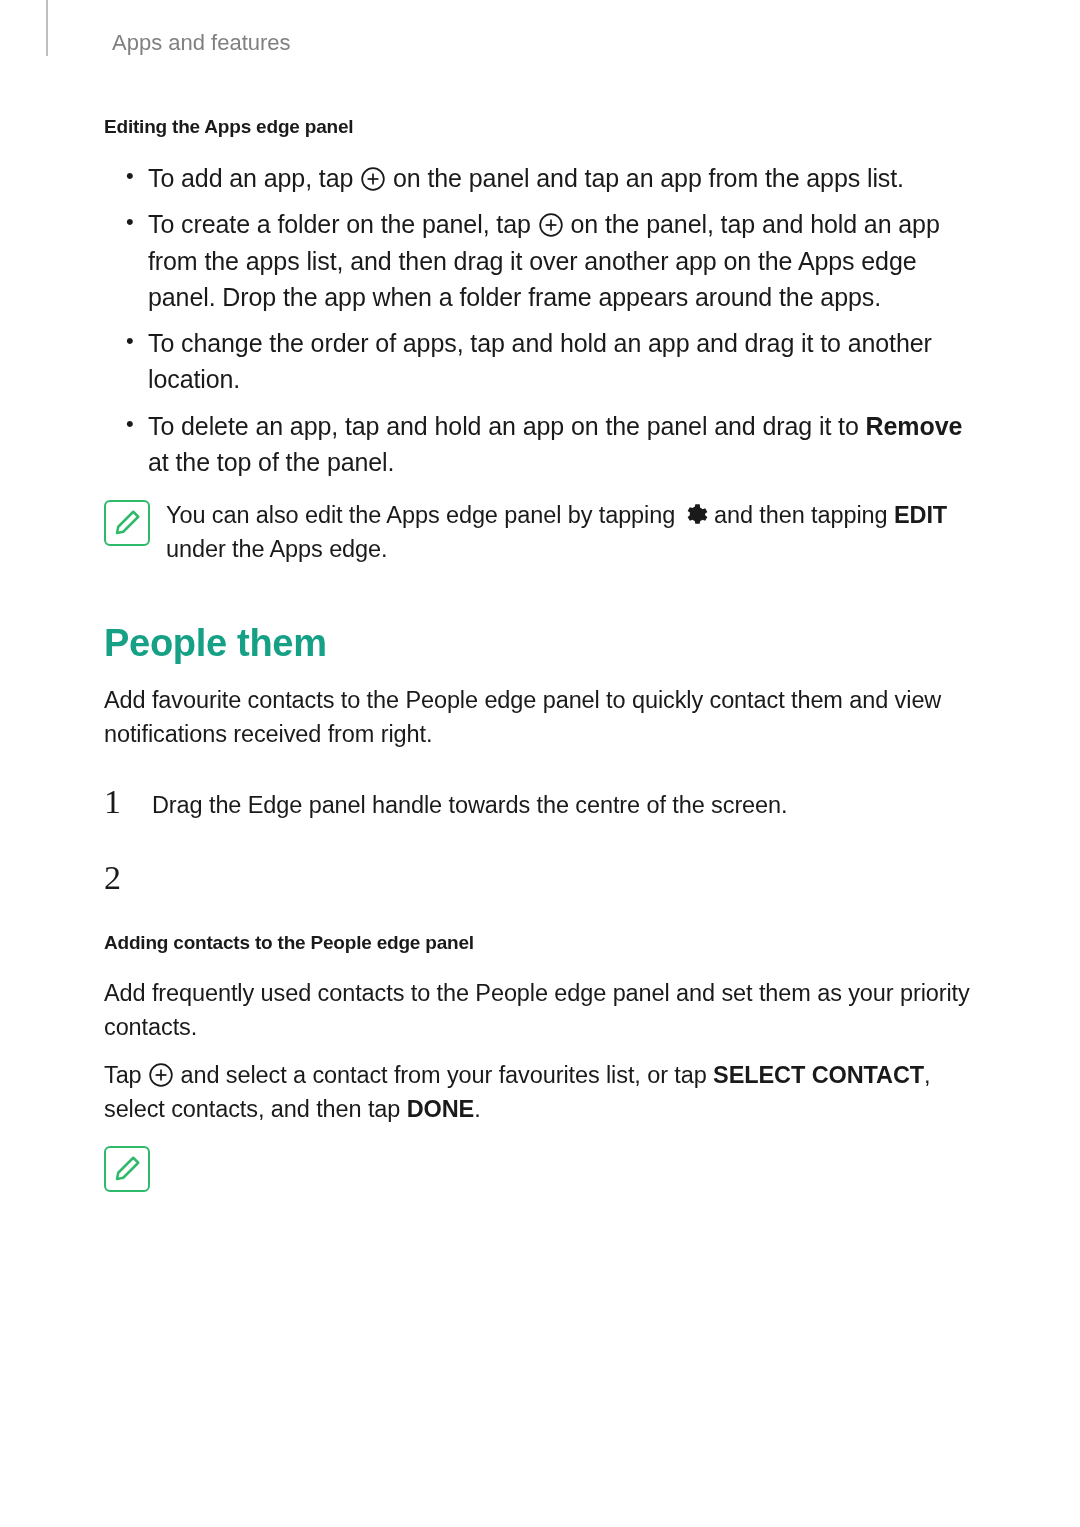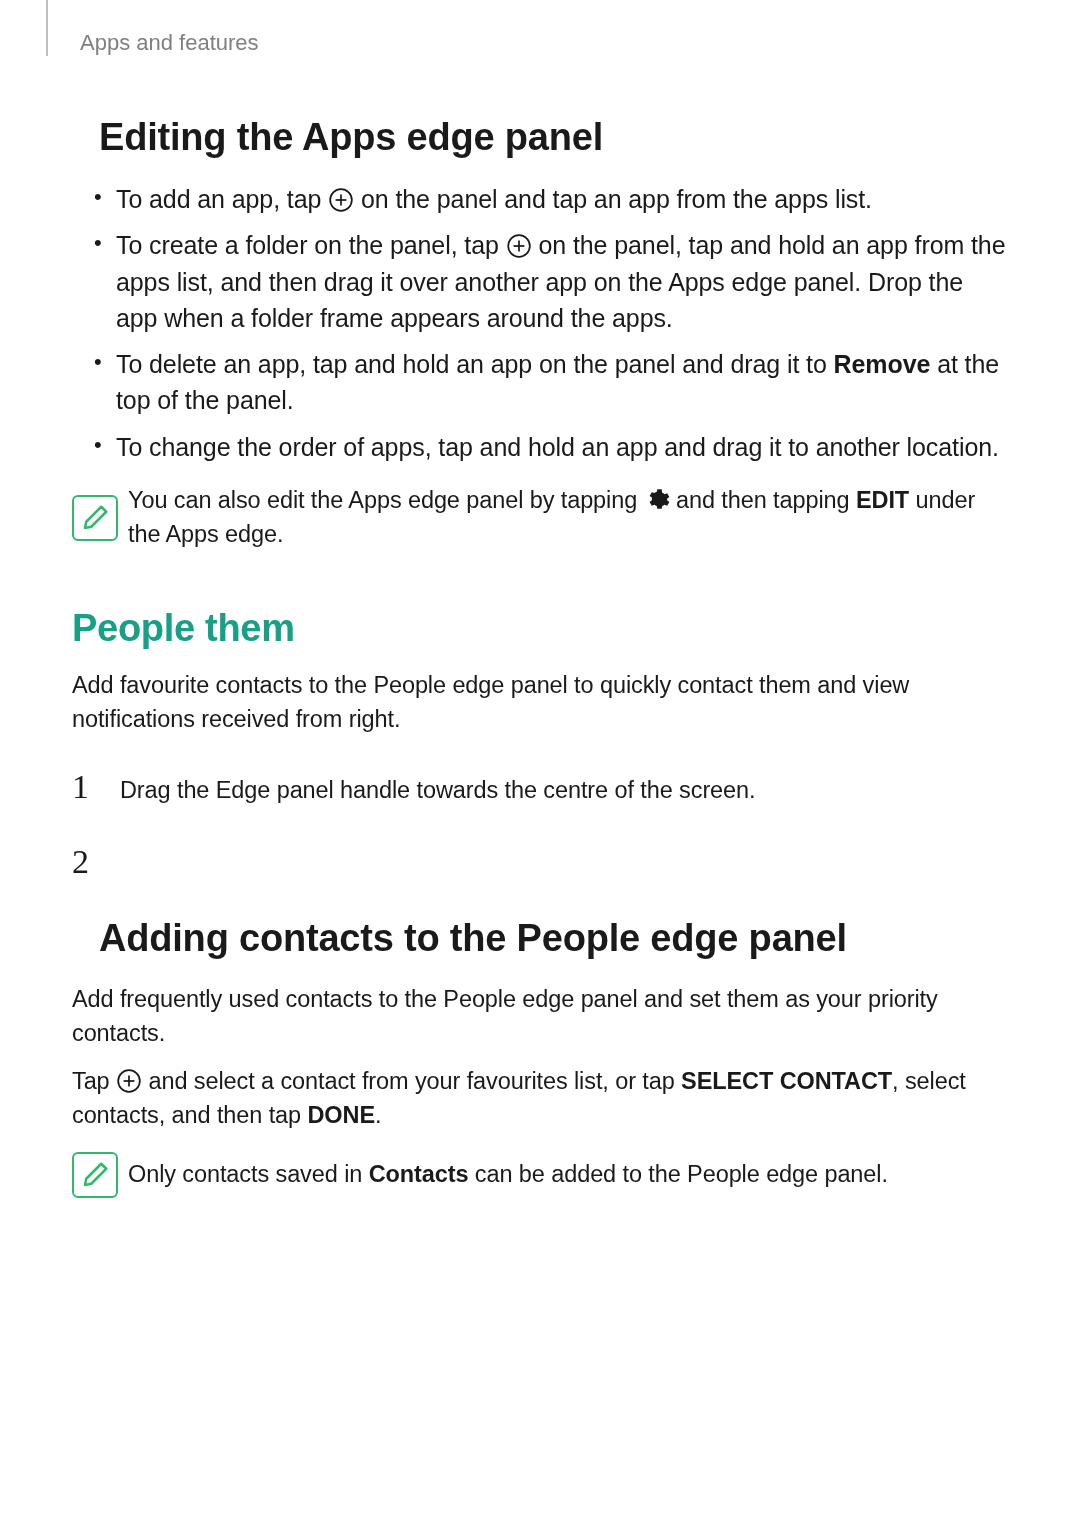--- a/index.html
+++ b/index.html
@@ -1,28 +1,28 @@
 <!DOCTYPE html>
 <html><head>
 <meta charset="utf-8">
 <style>
   * { box-sizing: border-box; margin: 0; padding: 0; }
   html, body { width: 1080px; height: 1527px; background: #fff; font-family: "Segoe UI", "Helvetica Neue", Arial, sans-serif; color: #1a1a1a; }
-  .page { position: relative; width: 1080px; height: 1079px; padding: 0 72px; }
+  .page { position: relative; width: 1080px; height: 1079px; padding: 0 104px; }
   .header-region { padding-top: 30px; }
   .header-line { position: absolute; left: 46px; top: 0; width: 2px; height: 56px; background: #bfbfbf; }
   .breadcrumb { color: #808080; font-size: 22px; margin-left: 8px; }
   .content { padding-top: 60px; }
-  h3.section { font-size: 38px; font-weight: 700; margin-bottom: 22px; letter-spacing: -0.2px; margin-left: 27px; }
+  h3.section { font-size: 19px; font-weight: 700; margin-bottom: 22px; letter-spacing: -0.2px; }
   h2.brand { color: #16a085; font-size: 38px; font-weight: 700; margin: 56px 0 18px 0; letter-spacing: -0.3px; }
   p.body { font-size: 23.5px; line-height: 1.45; margin-bottom: 14px; letter-spacing: -0.1px; }
   ul.bullets { list-style: none; padding-left: 44px; margin-bottom: 16px; }
   ul.bullets > li { position: relative; font-size: 25px; line-height: 1.45; margin-bottom: 10px; padding-left: 0; letter-spacing: -0.1px; }
   ul.bullets > li::before { content: "•"; position: absolute; left: -22px; top: 0; font-size: 22px; color: #1a1a1a; }
-  .note-row { display: flex; align-items: center; gap: 10px; margin: 18px 0 0 0; }
+  .note-row { display: flex; align-items: flex-start; gap: 16px; margin: 18px 0 0 0; }
   .note-text { font-size: 23.5px; line-height: 1.45; flex: 1; letter-spacing: -0.1px; }
   .note-icon-box { width: 46px; height: 46px; border: 2.5px solid #2fb96b; border-radius: 6px; display: flex; align-items: center; justify-content: center; flex-shrink: 0; margin-top: 2px; }
   .note-icon-box svg { width: 30px; height: 30px; }
   ol.steps { list-style: none; padding-left: 0; margin: 26px 0 30px 0; }
   ol.steps > li { display: flex; align-items: baseline; gap: 20px; font-size: 23.5px; line-height: 1.45; margin-bottom: 26px; letter-spacing: -0.1px; }
   .step-num { font-size: 34px; font-weight: 400; color: #1a1a1a; width: 28px; flex-shrink: 0; font-family: Georgia, "Times New Roman", serif; }
   .inline-icon { display: inline-flex; width: 26px; height: 26px; vertical-align: -5px; align-items: center; justify-content: center; }
   .inline-icon svg { width: 26px; height: 26px; }
   strong { font-weight: 700; }
   .page-num { position: absolute; bottom: 40px; width: 100%; left: 0; text-align: center; font-size: 20px; color: #808080; }
@@ -53,24 +53,24 @@
       <li>
         <span>To create a folder on the panel, tap </span><span class="inline-icon">
             <svg viewBox="0 0 24 24" fill="none" stroke="#1a1a1a" stroke-width="1.6">
               <circle cx="12" cy="12" r="10"></circle>
               <line x1="12" y1="7" x2="12" y2="17"></line>
               <line x1="7" y1="12" x2="17" y2="12"></line>
             </svg>
           </span><span> on the panel, tap and hold an app from the apps list, and then drag it over another app on the Apps edge panel. Drop the app when a folder frame appears around the apps.</span>
       </li>
       <li>
-        <span>To delete an app, tap and hold an app on the panel and drag it to </span><strong>Remove</strong><span> at the top of the panel.</span>
+        <span>To change the order of apps, tap and hold an app and drag it to another location.</span>
       </li>
       <li>
-        <span>To change the order of apps, tap and hold an app and drag it to another location.</span>
+        <span>To delete an app, tap and hold an app on the panel and drag it to </span><strong>Remove</strong><span> at the top of the panel.</span>
       </li>
     </ul>
 
     <div class="note-row">
       <div class="note-icon-box">
         <svg viewBox="0 0 24 24" fill="none" stroke="#2fb96b" stroke-width="2" stroke-linecap="round" stroke-linejoin="round">
             <path d="M17 3l4 4L9 19l-5 1 1-5L17 3z"></path>
           </svg>
       </div>
       <div class="note-text">
@@ -109,20 +109,17 @@
           </svg>
         </span><span> and select a contact from your favourites list, or tap </span><strong>SELECT CONTACT</strong><span>, select contacts, and then tap </span><strong>DONE</strong><span>.</span>
     </p>
 
     <div class="note-row" style="margin-top:18px;">
       <div class="note-icon-box">
         <svg viewBox="0 0 24 24" fill="none" stroke="#2fb96b" stroke-width="2" stroke-linecap="round" stroke-linejoin="round">
             <path d="M17 3l4 4L9 19l-5 1 1-5L17 3z"></path>
           </svg>
       </div>
-      <div class="note-text">
-        <span>Only contacts saved in </span><strong>Contacts</strong><span> can be added to the People edge panel.</span>
-      </div>
     </div>
 
   </div>
 
 </div>
 
 </body></html>

